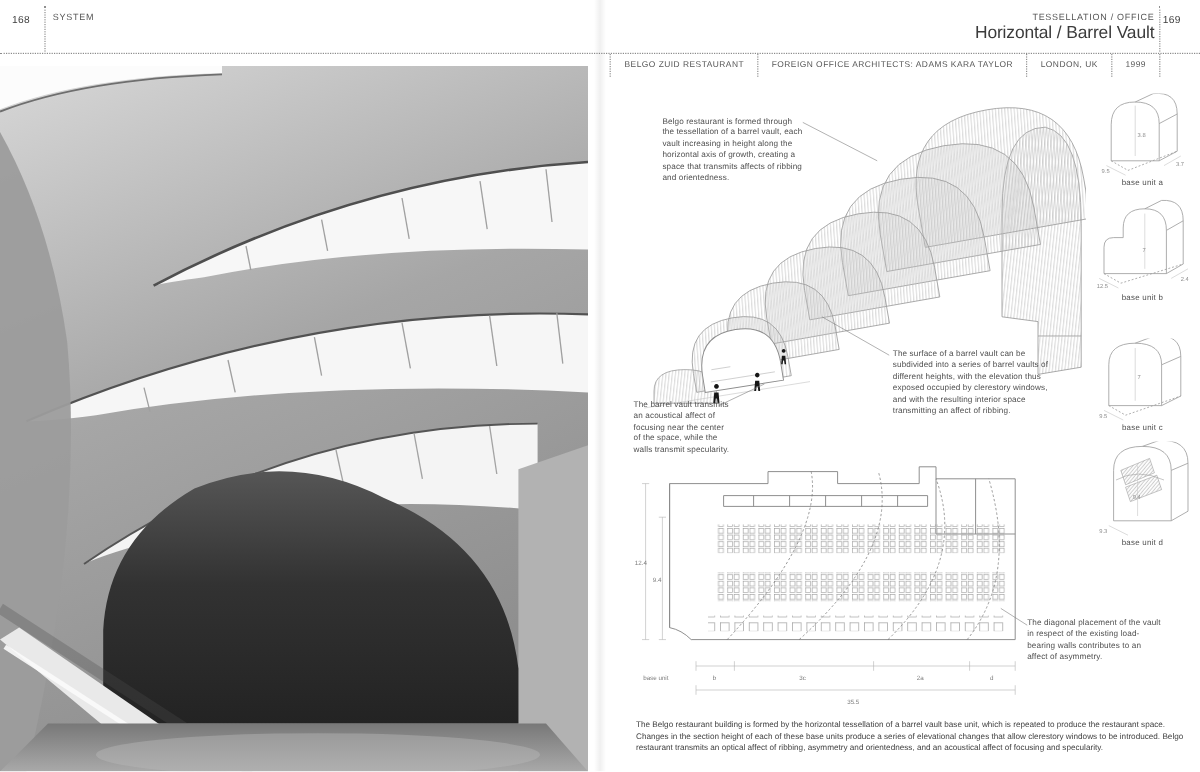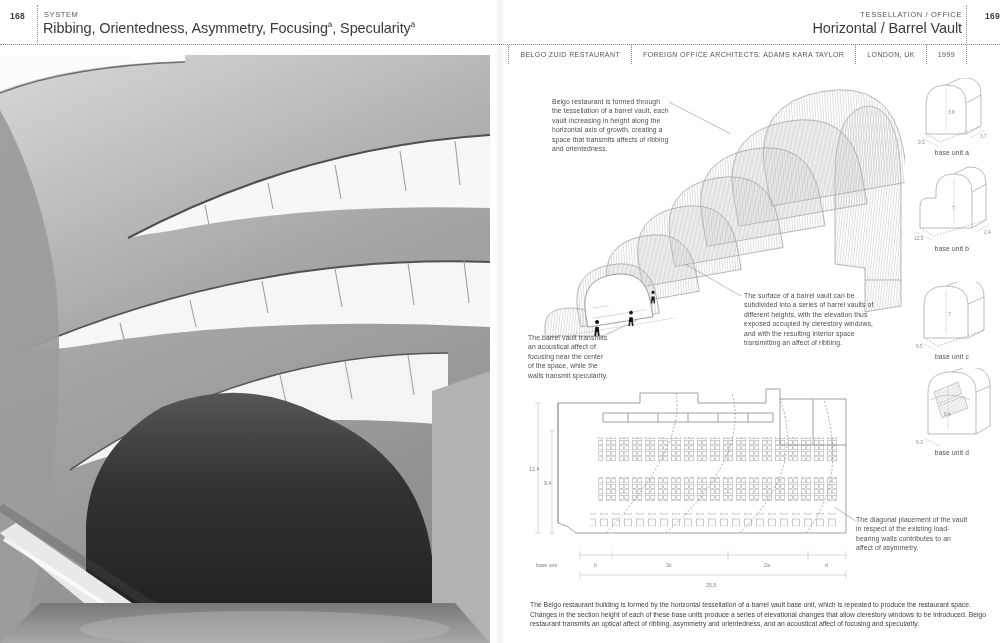--- a/index.html
+++ b/index.html
@@ -4,21 +4,21 @@
 <style>
   html,body{margin:0;padding:0;background:#ffffff;}
   .spread{position:relative;width:1000px;height:643px;background:#fff;overflow:hidden;
           font-family:"Liberation Sans", sans-serif;color:#3f3f3f;}
   
   .rule-h{position:absolute;left:0;top:44px;width:1000px;border-top:1px dotted #8a8a8a;}
   .vsep{position:absolute;border-left:1px dotted #8f8f8f;}
   .gutter{position:absolute;left:495px;top:0;width:10px;height:643px;
           background:linear-gradient(90deg,rgba(0,0,0,0) 0%,rgba(0,0,0,.06) 50%,rgba(0,0,0,0) 100%);}
   
-  .pagenum{position:absolute;font-size:8.5px;font-weight:bold;color:#3c3c3c;letter-spacing:.3px;}
+  .pagenum{position:absolute;font-size:8.5px;font-weight:normal;color:#3c3c3c;letter-spacing:.3px;}
   .eyebrow{position:absolute;font-size:7.5px;letter-spacing:.6px;color:#565656;}
   .btitle{position:absolute;font-size:14.5px;color:#3b3b3b;letter-spacing:-.1px;white-space:nowrap;}
   .btitle sup{font-size:8px;vertical-align:6px;}
   .title-right{text-align:left;}
   
   .projbar{position:absolute;top:45px;right:33px;height:19px;display:flex;align-items:center;
            border-right:1px dotted #8f8f8f;}
   .projbar .cell{border-left:1px dotted #8f8f8f;padding:0 11px;font-size:7px;letter-spacing:.4px;
            color:#565656;white-space:nowrap;line-height:19px;}
   
@@ -32,25 +32,24 @@
   .plantxt{font-size:5.2px;fill:#7d7d7d;}
 </style>
 </head>
 <body>
 
 <div class="spread">
 
   <div class="pagenum" style="left:10px;top:11px;">168</div>
   <div class="vsep" style="left:37px;top:5px;height:38px;"></div>
   <div class="eyebrow" style="left:44px;top:10px;">SYSTEM</div>
-  <div class="btitle" style="left:43px;top:20px;"><span>Ribbing, Orientedness, Asymmetry, Focusing</span><sup>ā</sup><span>, Specularity</span><sup>ā</sup></div>
 
   <div class="eyebrow" style="right:38px;top:10px;">TESSELLATION / OFFICE</div>
   <div class="vsep" style="right:33px;top:5px;height:38px;"></div>
-  <div class="pagenum" style="right:0;top:11px;">169</div>
+  <div class="pagenum" style="right:16px;top:11px;">169</div>
   <div class="btitle title-right" style="right:38px;top:20px;">Horizontal / Barrel Vault</div>
 
   <div class="rule-h"></div>
   <div class="gutter"></div>
 
   <div class="projbar">
     <div class="cell">BELGO ZUID RESTAURANT</div>
     <div class="cell">FOREIGN OFFICE ARCHITECTS: ADAMS KARA TAYLOR</div>
     <div class="cell">LONDON, UK</div>
     <div class="cell">1999</div>

